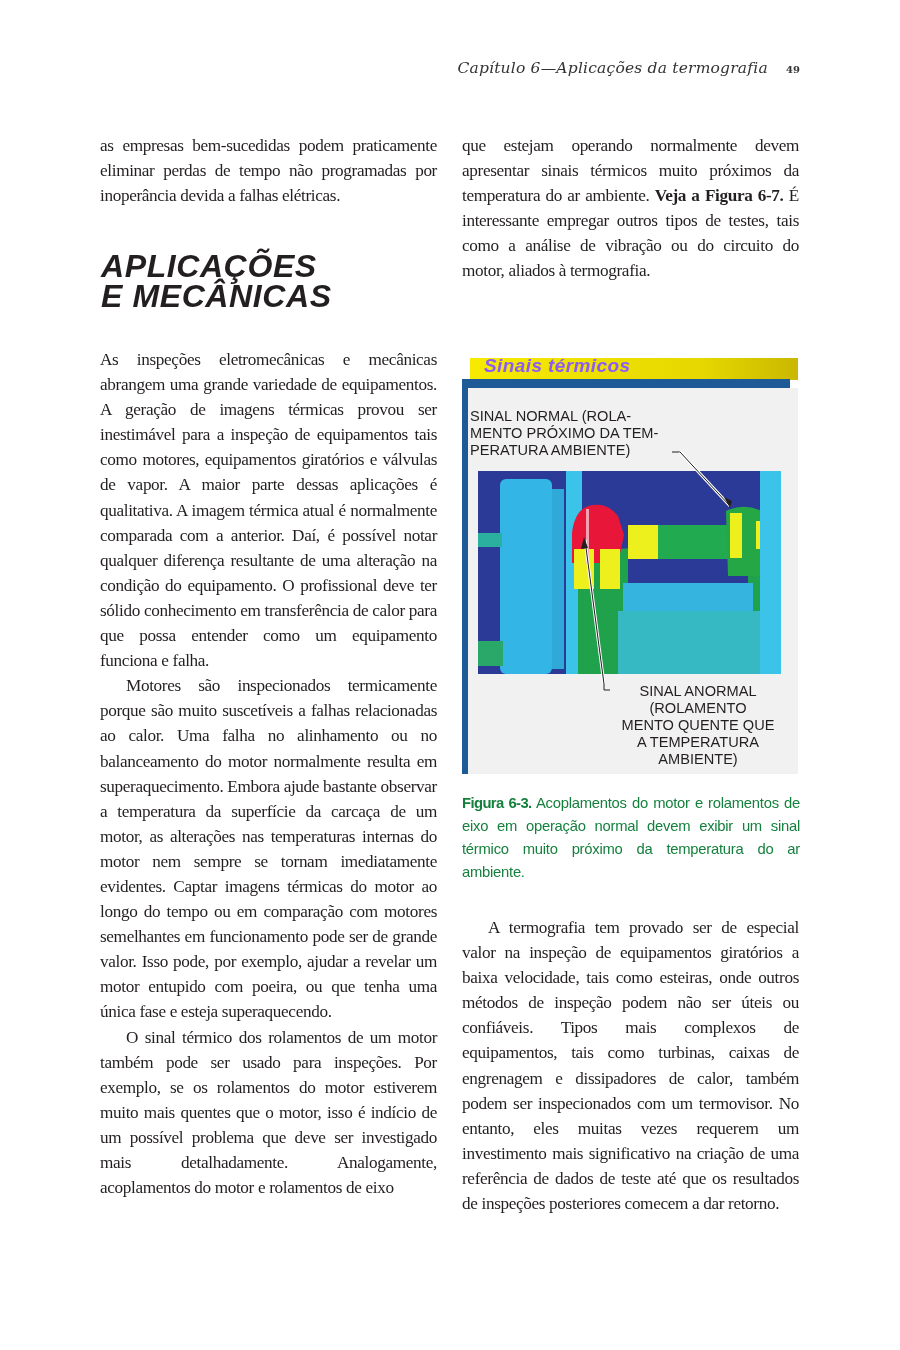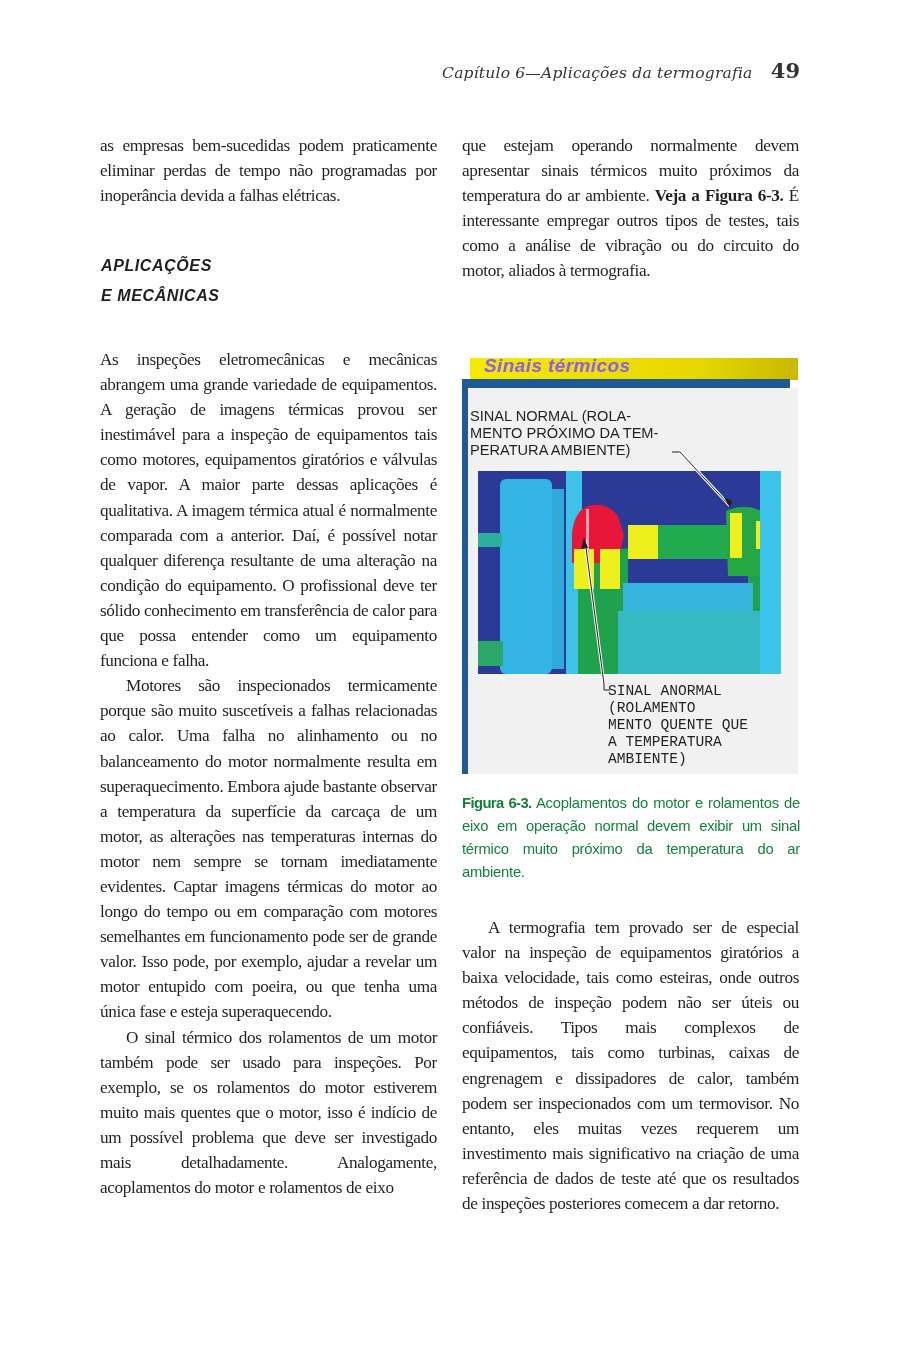--- a/index.html
+++ b/index.html
@@ -1,41 +1,41 @@
 <!DOCTYPE html>
 <html><head>
 <meta charset="utf-8">
 <style>
   html, body { margin: 0; padding: 0; background: #ffffff; }
   body { width: 900px; height: 1350px; position: relative; overflow: hidden; color: #231f20; }
   .serif { font-family: "Liberation Serif", "DejaVu Serif", serif; }
 
   .running-head { position: absolute; top: 58px; right: 100px; font-size: 17px; color: #333; }
   .running-head .title { font-style: italic; font-family: "DejaVu Serif", serif; font-size: 15.5px; letter-spacing: 0.2px; }
-  .running-head .num { font-weight: bold; font-family: "DejaVu Serif", serif; font-size: 21px; margin-left: 14px; }
+  .running-head .num { font-weight: bold; font-family: "DejaVu Serif", serif; font-size: 10px; margin-left: 14px; }
 
   .col { position: absolute; width: 337px; font-size: 17.2px; line-height: 25.1px; text-align: justify; letter-spacing: -0.35px; }
   .col p { margin: 0; }
   .col p.indent { text-indent: 26px; }
   .left { left: 100px; }
   .right { left: 462px; }
 
-  .heading { position: absolute; left: 101px; top: 251px; font-family: "Liberation Sans", "DejaVu Sans", sans-serif; font-weight: bold; font-style: italic; font-size: 16px; line-height: 30px; letter-spacing: 0.6px; color: #231f20; }
+  .heading { position: absolute; left: 101px; top: 251px; font-family: "Liberation Sans", "DejaVu Sans", sans-serif; font-weight: bold; font-style: italic; font-size: 32px; line-height: 30px; letter-spacing: 0.6px; color: #231f20; }
   .heading div { margin: 0; }
 
   
   .fig-tab { position: absolute; left: 470px; top: 358px; width: 328px; height: 22px; background: linear-gradient(to right, #f7ea00 0%, #e6d800 70%, #c9b800 100%); }
   .fig-tab-label { position: absolute; left: 484px; top: 355px; font-family: "Liberation Sans", "DejaVu Sans", sans-serif; font-weight: bold; font-style: italic; font-size: 19px; color: #8b5cf6; letter-spacing: 0.4px; }
   .fig-bar { position: absolute; left: 462px; top: 379px; width: 328px; height: 9px; background: #1d5a96; }
   .fig-left { position: absolute; left: 462px; top: 379px; width: 6px; height: 395px; background: #1d5a96; }
   .fig-panel { position: absolute; left: 468px; top: 388px; width: 330px; height: 386px; background: #f1f1f1; }
 
   .fig-note { position: absolute; font-family: "Liberation Sans", "DejaVu Sans", sans-serif; font-size: 14.6px; line-height: 17px; color: #231f20; }
   .note-normal { left: 470px; top: 408px; width: 200px; text-align: left; }
-  .note-abnormal { left: 608px; top: 683px; width: 180px; text-align: left; font-family: Liberation Mono, monospace; }
+  .note-abnormal { left: 608px; top: 683px; width: 180px; text-align: center; }
 
   .thermal { position: absolute; left: 478px; top: 471px; width: 303px; height: 203px; }
   .leader { position: absolute; left: 460px; top: 380px; width: 340px; height: 400px; pointer-events: none; }
 
   .caption { position: absolute; left: 462px; top: 792px; width: 338px; font-family: "Liberation Sans", "DejaVu Sans", sans-serif; font-size: 14.8px; line-height: 23px; text-align: justify; letter-spacing: -0.25px; color: #15803d; }
   .caption b { font-weight: bold; letter-spacing: -0.6px; }
 </style>
 </head>
 <body>
 
@@ -53,21 +53,21 @@
   <div>E MECÂNICAS</div>
 </div>
 
 <div class="col left serif" style="top:347px;">
   <p>As inspeções eletromecânicas e mecânicas abrangem uma grande variedade de equipamentos. A geração de imagens térmicas provou ser inestimável para a inspeção de equipamentos tais como motores, equipamentos giratórios e válvulas de vapor. A maior parte dessas aplicações é qualitativa. A imagem térmica atual é normalmente comparada com a anterior. Daí, é possível notar qualquer diferença resultante de uma alteração na condição do equipamento. O profissional deve ter sólido conhecimento em transferência de calor para que possa entender como um equipamento funciona e falha.</p>
   <p class="indent">Motores são inspecionados termicamente porque são muito suscetíveis a falhas relacionadas ao calor. Uma falha no alinhamento ou no balanceamento do motor normalmente resulta em superaquecimento. Embora ajude bastante observar a temperatura da superfície da carcaça de um motor, as alterações nas temperaturas internas do motor nem sempre se tornam imediatamente evidentes. Captar imagens térmicas do motor ao longo do tempo ou em comparação com motores semelhantes em funcionamento pode ser de grande valor. Isso pode, por exemplo, ajudar a revelar um motor entupido com poeira, ou que tenha uma única fase e esteja superaquecendo.</p>
   <p class="indent">O sinal térmico dos rolamentos de um motor também pode ser usado para inspeções. Por exemplo, se os rolamentos do motor estiverem muito mais quentes que o motor, isso é indício de um possível problema que deve ser investigado mais detalhadamente. Analogamente, acoplamentos do motor e rolamentos de eixo</p>
 </div>
 
 <div class="col right serif" style="top:133px;">
-  <p><span>que estejam operando normalmente devem apresentar sinais térmicos muito próximos da temperatura do ar ambiente. </span><b>Veja a Figura 6-3.</b><span> É interessante empregar outros tipos de testes, tais como a análise de vibração ou do circuito do motor, aliados à termografia.</span></p>
+  <p><span>que estejam operando normalmente devem apresentar sinais térmicos muito próximos da temperatura do ar ambiente. </span><b>Veja a Figura 6-7.</b><span> É interessante empregar outros tipos de testes, tais como a análise de vibração ou do circuito do motor, aliados à termografia.</span></p>
 </div>
 
 <div class="fig-tab"></div>
 <div class="fig-tab-label">Sinais térmicos</div>
 <div class="fig-bar"></div>
 <div class="fig-panel"></div>
 <div class="fig-left"></div>
 
 <div class="fig-note note-normal">
   <div>SINAL NORMAL (ROLA-</div>

